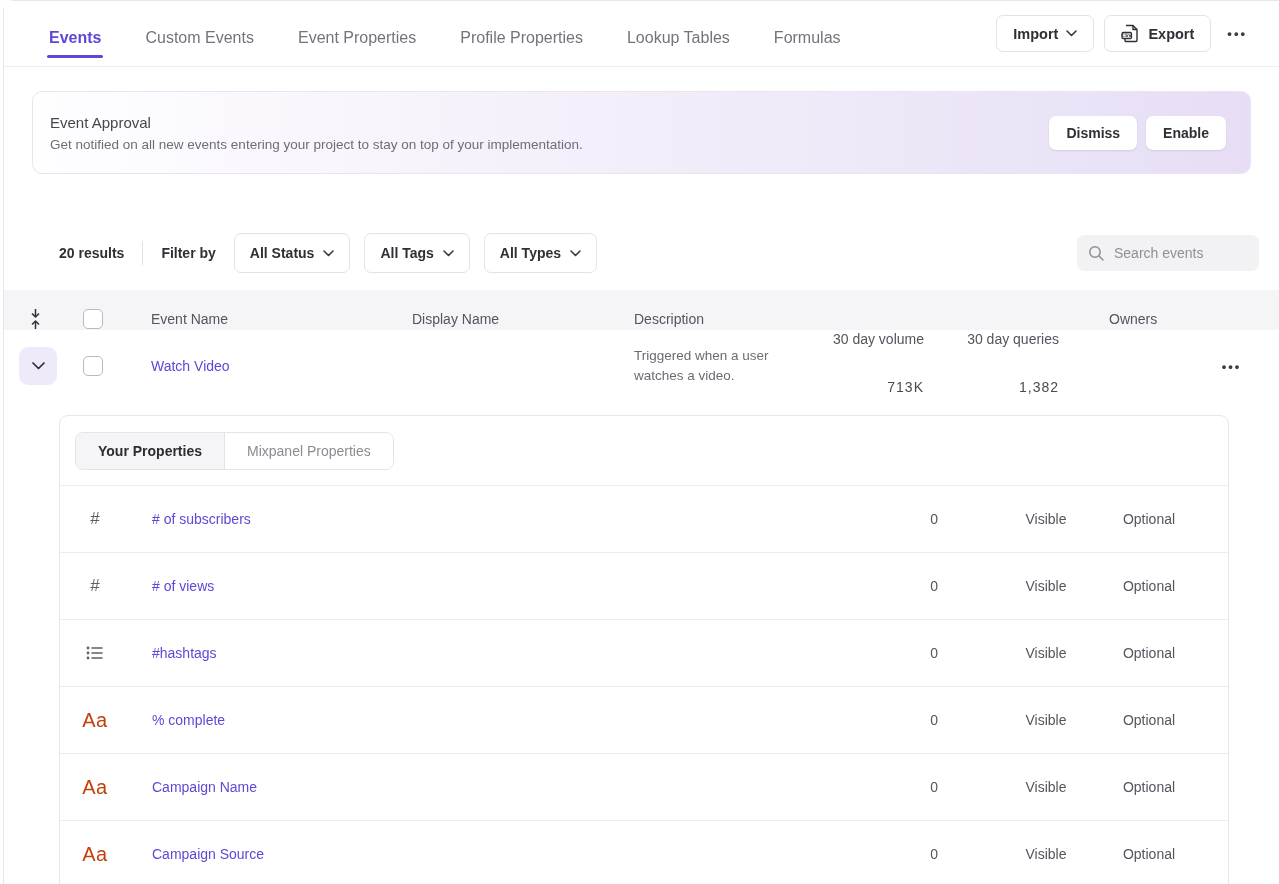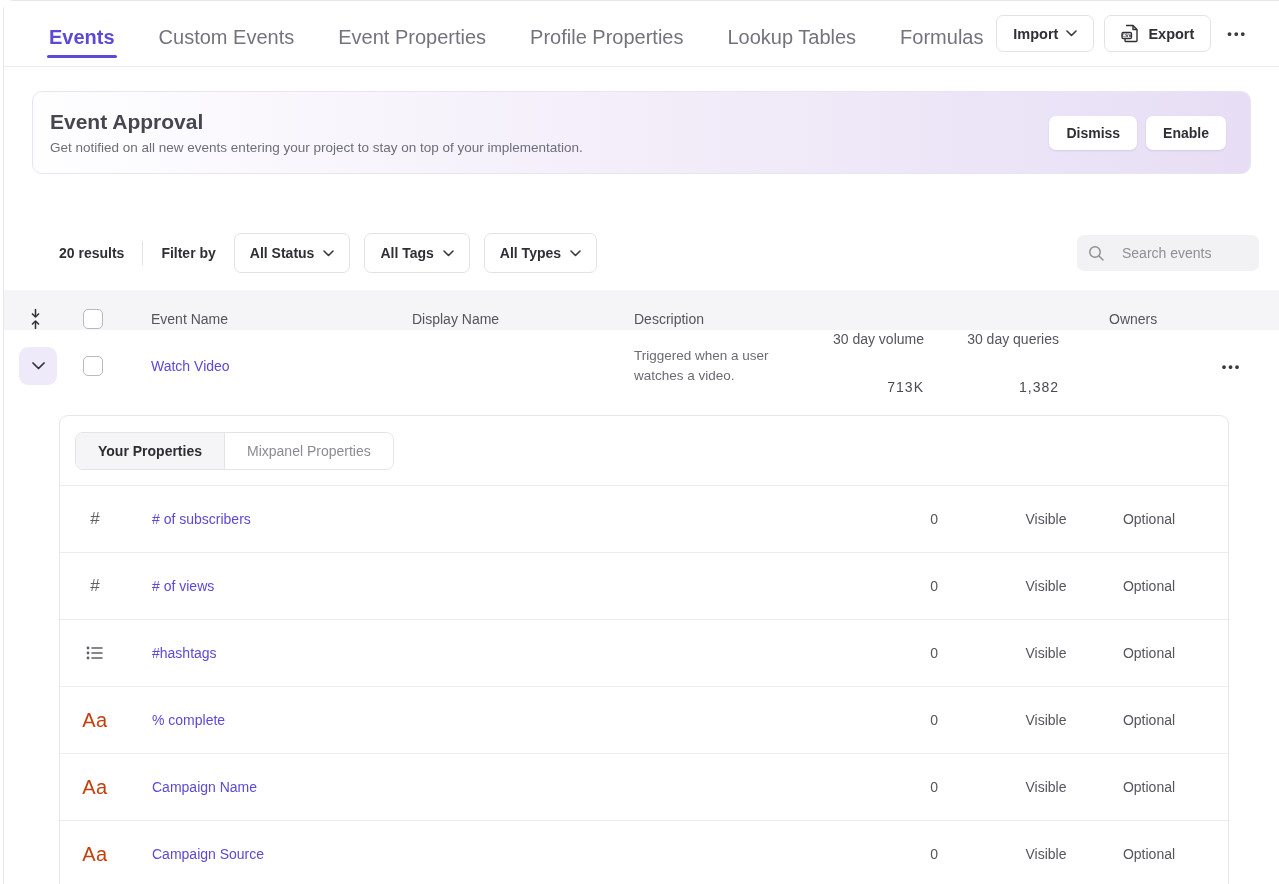--- a/index.html
+++ b/index.html
@@ -5,54 +5,54 @@
   * { margin:0; padding:0; box-sizing:border-box; }
   html,body { width:1279px; height:884px; overflow:hidden; background:#fff;
     font-family:"Liberation Sans","DejaVu Sans",sans-serif; color:#3c3c43; }
   .app { width:1276px; height:884px; margin-left:3px; border-left:1px solid #e7e6ea;
     border-top:1px solid #e7e6ea; border-top-left-radius:10px; background:#fff; }
 
   
   .topbar { height:66px; display:flex; align-items:center; justify-content:space-between;
     border-bottom:1px solid #ededf0; background:#fff; padding-right:26px; }
   .nav-tabs { display:flex; gap:44px; margin-left:45px; height:100%; align-items:center; }
-  .nav-tab { font-size:20px; color:#73737d; cursor:pointer; position:relative;
+  .nav-tab { font-size:16px; color:#73737d; cursor:pointer; position:relative;
     height:100%; display:flex; align-items:center; font-weight:500;margin-top:8px; }
   .nav-tab.active { color:#5c49d6; font-weight:700; }
   .nav-tab.active::after { content:""; position:absolute; left:-2px; right:-2px; bottom:12px;
     height:3.5px; border-radius:3px; background:#5c49d6; }
   .topbar-right { display:flex; align-items:center; gap:10px; }
   .btn { display:inline-flex; align-items:center; gap:8px; background:#fff;
     border:1px solid #e3e3e7; border-radius:7px; height:37px; padding:0 16px;
     font-size:14.5px; font-weight:600; color:#2f2f36; cursor:pointer; }
   .dots { font-size:13px; letter-spacing:2px; color:#3a3a41; font-weight:700;
     padding:6px 6px; cursor:pointer; }
 
   
   .banner { margin:24px 28px 0 28px; height:83px; border-radius:10px;
     border:1px solid #e9e3f4; display:flex; align-items:center; justify-content:space-between;
     background:linear-gradient(90deg,#fefeff 0%,#f4effa 45%,#e7def5 100%);
     padding:0 24px 0 17px; }
-  .banner-title { font-size:21px; font-weight:700; color:#46464e; margin-bottom:6px; }
+  .banner-title { font-size:15px; font-weight:400; color:#46464e; margin-bottom:6px; }
   .banner-desc { font-size:13.5px; color:#6e6e78; }
   .banner-actions { display:flex; gap:9px; }
   .banner-btn { background:#fff; border:none; border-radius:7px; height:34px; padding:0 17px;
     font-size:14px; font-weight:600; color:#2f2f36; cursor:pointer;
     box-shadow:0 1px 2px rgba(60,50,100,.12); font-family:inherit; }
 
   
   .filter-row { margin:59px 20px 0 55px; display:flex; align-items:center; }
   .results-count { font-size:14px; font-weight:700; color:#2f2f36; }
   .v-div { width:1px; height:24px; background:#e3e3e7; margin:0 18px; }
   .filter-by { font-size:14px; font-weight:700; color:#2f2f36; margin-right:18px; }
   .dd-btn { display:inline-flex; align-items:center; gap:9px; background:#fff;
     border:1px solid #e3e3e7; border-radius:7px; height:40px; padding:0 15px;
     font-size:14px; font-weight:600; color:#2f2f36; cursor:pointer; margin-right:14px; }
   .search-box { margin-left:auto; width:182px; height:36px; background:#f2f1f3;
-    border-radius:7px; display:flex; align-items:center; padding:0 11px; gap:17px; }
+    border-radius:7px; display:flex; align-items:center; padding:0 11px; gap:9px; }
   .search-box input { border:none; background:transparent; outline:none; font-size:14px;
     color:#3c3c43; width:130px; font-family:inherit; }
   .search-box input::placeholder { color:#8f8f98; }
 
   
   .grid-row { display:grid;
     grid-template-columns:62px 69px 261px 222px 196px 110px 135px 125px 1fr;
     align-items:center; }
   .thead { margin-top:17px; background:#f5f4f6; height:40px; font-size:14px;
     font-weight:500; color:#55555e; }

